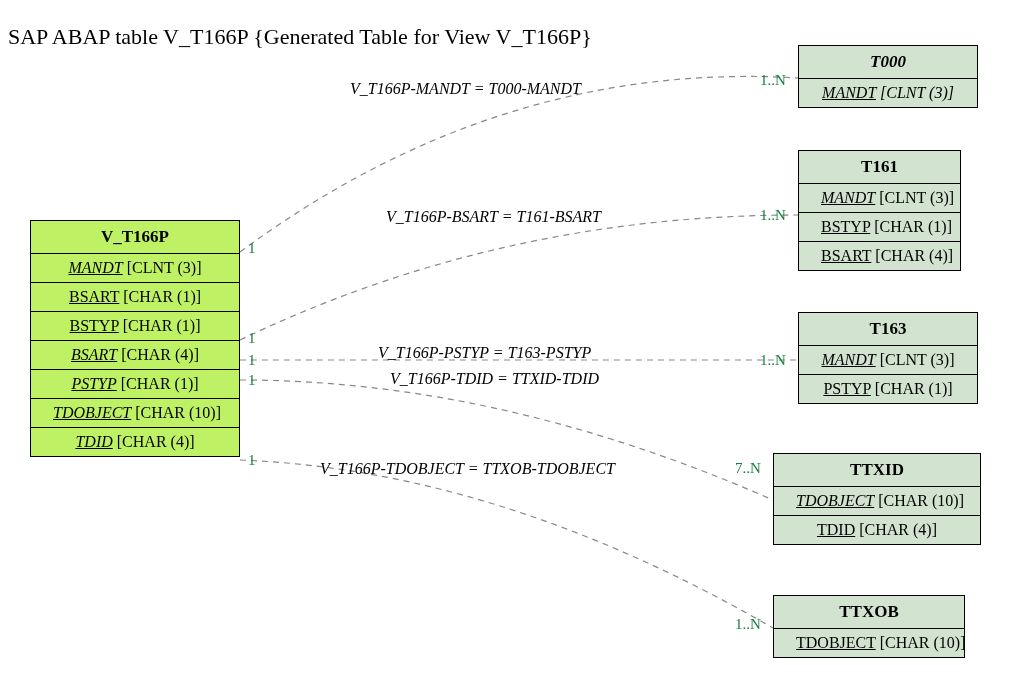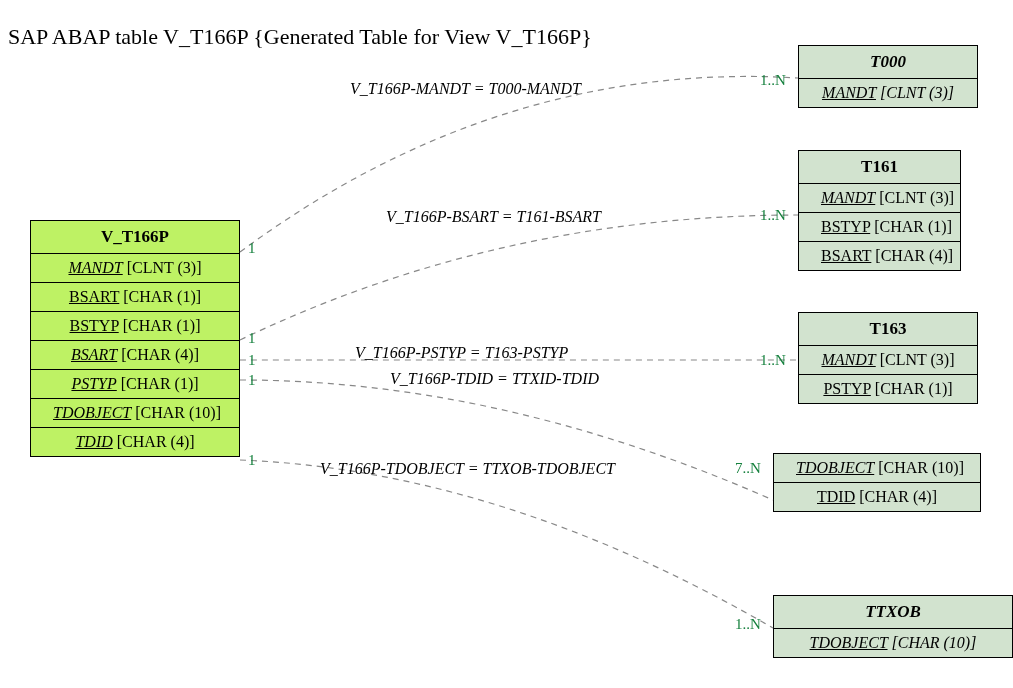--- a/index.html
+++ b/index.html
@@ -99,40 +99,41 @@
   <div class="entity-row"><span class="fname">BSART</span> <span>[CHAR (4)]</span></div>
 </div>
 
 <div class="entity" style="left:798px; top:312px; width:180px;">
   <div class="entity-header">T163</div>
   <div class="entity-row"><span class="fname fitalic">MANDT</span> <span>[CLNT (3)]</span></div>
   <div class="entity-row"><span class="fname">PSTYP</span> <span>[CHAR (1)]</span></div>
 </div>
 
 <div class="entity" style="left:773px; top:453px; width:208px;">
+  <div class="entity-header">TTXID</div>
   <div class="entity-row"><span class="fname fitalic">TDOBJECT</span> <span>[CHAR (10)]</span></div>
   <div class="entity-row"><span class="fname">TDID</span> <span>[CHAR (4)]</span></div>
 </div>
 
-<div class="entity" style="left:773px; top:595px; width:240px;font-style:italic;">
+<div class="entity" style="left:773px; top:595px; width:192px;">
   <div class="entity-header">TTXOB</div>
   <div class="entity-row"><span class="fname">TDOBJECT</span> <span>[CHAR (10)]</span></div>
 </div>
 
 <svg class="connectors">
   <path d="M 240 252 Q 500 60 798 78"></path>
   <path d="M 240 340 Q 500 215 798 215"></path>
   <path d="M 240 360 Q 500 360 798 360"></path>
   <path d="M 240 380 Q 500 380 773 500"></path>
   <path d="M 240 460 Q 500 470 773 628"></path>
 </svg>
 
 <div class="rel-label" style="left:350px; top:80px;">V_T166P-MANDT = T000-MANDT</div>
 <div class="rel-label" style="left:370px; top:208px;margin-left:16px;">V_T166P-BSART = T161-BSART</div>
-<div class="rel-label" style="left:355px; top:344px;">V_T166P-PSTYP = T163-PSTYP</div>
+<div class="rel-label" style="left:378px; top:344px;">V_T166P-PSTYP = T163-PSTYP</div>
 <div class="rel-label" style="left:390px; top:370px;">V_T166P-TDID = TTXID-TDID</div>
 <div class="rel-label" style="left:320px; top:460px;">V_T166P-TDOBJECT = TTXOB-TDOBJECT</div>
 
 <div class="card-label" style="left:248px; top:240px;">1</div>
 <div class="card-label" style="left:248px; top:330px;">1</div>
 <div class="card-label" style="left:248px; top:352px;">1</div>
 <div class="card-label" style="left:248px; top:372px;">1</div>
 <div class="card-label" style="left:248px; top:452px;">1</div>
 
 <div class="card-label" style="left:760px; top:72px;">1..N</div>

